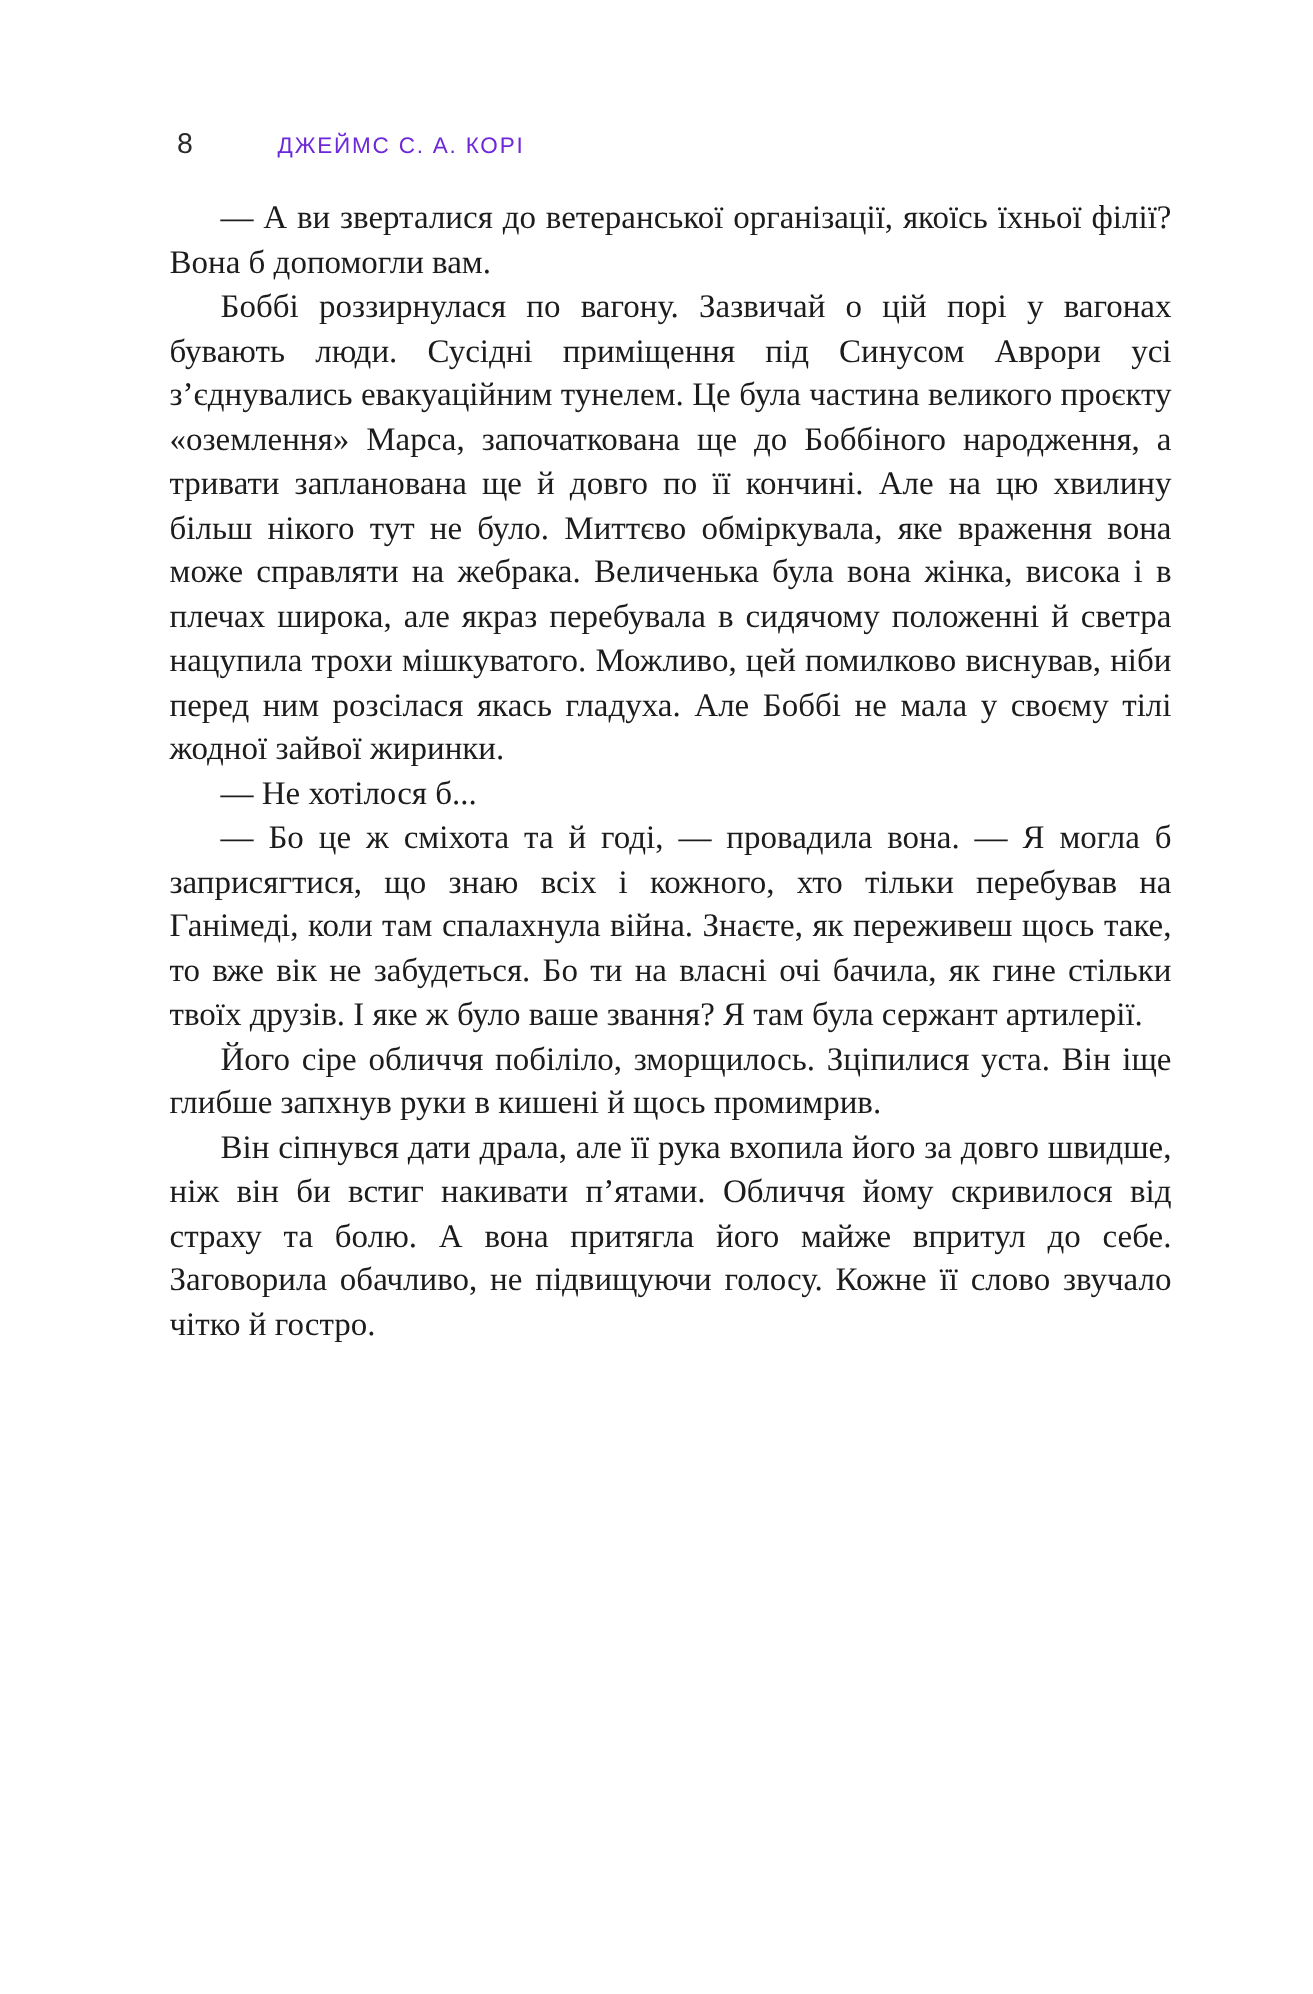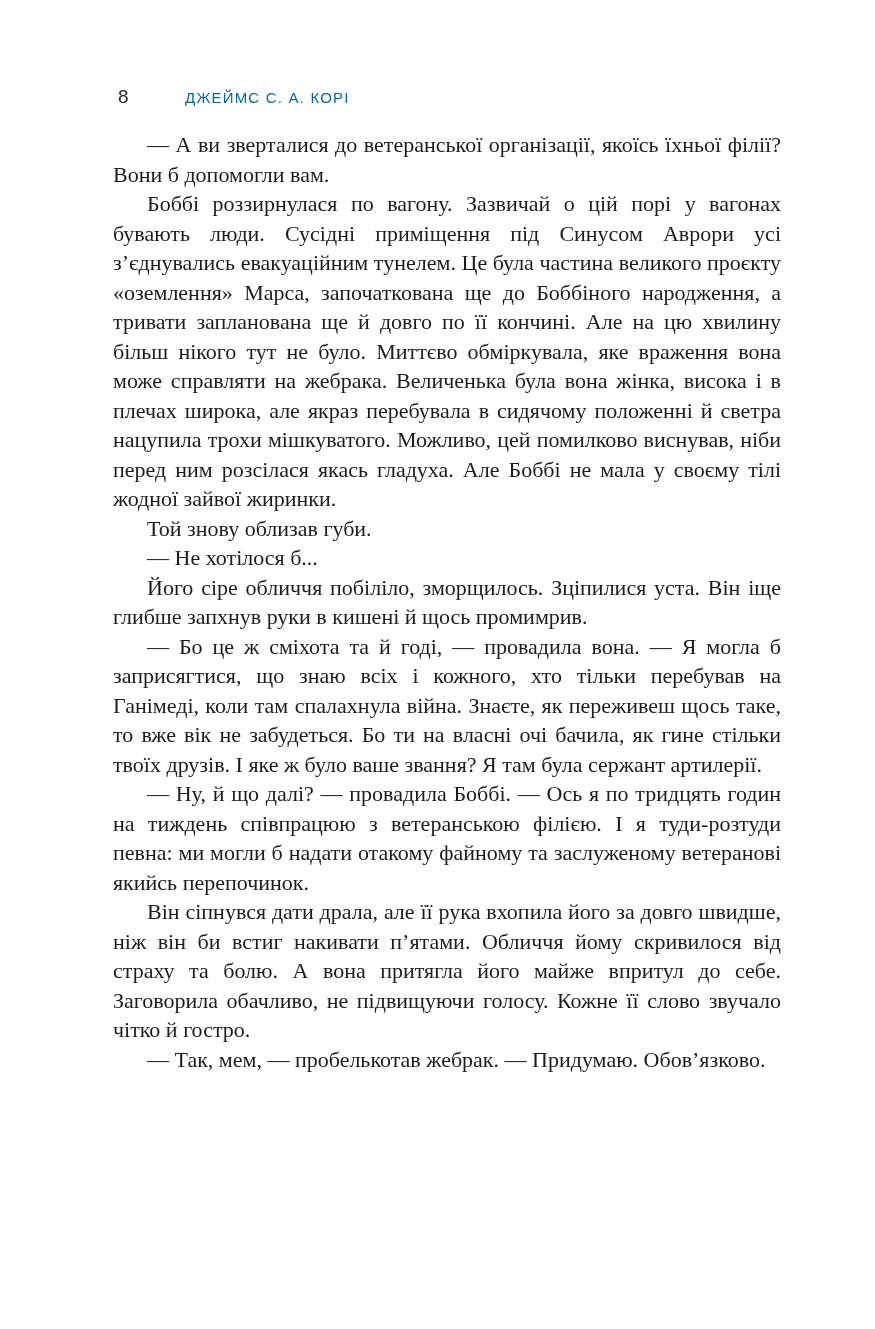--- a/index.html
+++ b/index.html
@@ -30,21 +30,21 @@
     font-size: 19px;
     font-weight: 400;
     letter-spacing: 0.5px;
   }
   .running-title {
     margin-left: 56px;
     font-size: 15px;
     font-weight: 400;
     letter-spacing: 1.2px;
     text-transform: uppercase;
-    color: #0369a1;
+    color: #6d28d9;
   }
   .body-text {
     position: absolute;
     top: 130px;
     left: 113px;
     width: 668px;
     font-family: "Liberation Serif", "DejaVu Serif", serif;
     font-size: 22px;
     line-height: 29.5px;
     color: #1c1c1c;
@@ -59,23 +59,20 @@
 </head>
 <body>
 
 <div class="page">
   <div class="running-header">
     <span class="page-number">8</span>
     <span class="running-title">ДЖЕЙМС С. А. КОРІ</span>
   </div>
 
   <div class="body-text">
-      <p class="para">— А ви зверталися до ветеранської організації, якоїсь їхньої філії? Вони б допомогли вам.</p>
+      <p class="para">— А ви зверталися до ветеранської організації, якоїсь їхньої філії? Вона б допомогли вам.</p>
       <p class="para">Боббі роззирнулася по вагону. Зазвичай о цій порі у вагонах бувають люди. Сусідні приміщення під Синусом Аврори усі з’єднувались евакуаційним тунелем. Це була частина великого проєкту «оземлення» Марса, започаткована ще до Боббіного народження, а тривати запланована ще й довго по її кончині. Але на цю хвилину більш нікого тут не було. Миттєво обміркувала, яке враження вона може справляти на жебрака. Величенька була вона жінка, висока і в плечах широка, але якраз перебувала в сидячому положенні й светра нацупила трохи мішкуватого. Можливо, цей помилково виснував, ніби перед ним розсілася якась гладуха. Але Боббі не мала у своєму тілі жодної зайвої жиринки.</p>
-      <p class="para">Той знову облизав губи.</p>
       <p class="para">— Не хотілося б...</p>
+      <p class="para">— Бо це ж сміхота та й годі, — провадила вона. — Я могла б заприсягтися, що знаю всіх і кожного, хто тільки перебував на Ганімеді, коли там спалахнула війна. Знаєте, як переживеш щось таке, то вже вік не забудеться. Бо ти на власні очі бачила, як гине стільки твоїх друзів. І яке ж було ваше звання? Я там була сержант артилерії.</p>
       <p class="para">Його сіре обличчя побіліло, зморщилось. Зціпилися уста. Він іще глибше запхнув руки в кишені й щось промимрив.</p>
-      <p class="para">— Бо це ж сміхота та й годі, — провадила вона. — Я могла б заприсягтися, що знаю всіх і кожного, хто тільки перебував на Ганімеді, коли там спалахнула війна. Знаєте, як переживеш щось таке, то вже вік не забудеться. Бо ти на власні очі бачила, як гине стільки твоїх друзів. І яке ж було ваше звання? Я там була сержант артилерії.</p>
-      <p class="para">— Ну, й що далі? — провадила Боббі. — Ось я по тридцять годин на тиждень співпрацюю з ветеранською філією. І я туди-розтуди певна: ми могли б надати отакому файному та заслуженому ветеранові якийсь перепочинок.</p>
       <p class="para">Він сіпнувся дати драла, але її рука вхопила його за довго швидше, ніж він би встиг накивати п’ятами. Обличчя йому скривилося від страху та болю. А вона притягла його майже впритул до себе. Заговорила обачливо, не підвищуючи голосу. Кожне її слово звучало чітко й гостро.</p>
-      <p class="para">— Так, мем, — пробелькотав жебрак. — Придумаю. Обов’язково.</p>
     </div>
 </div>
 
 </body></html>

